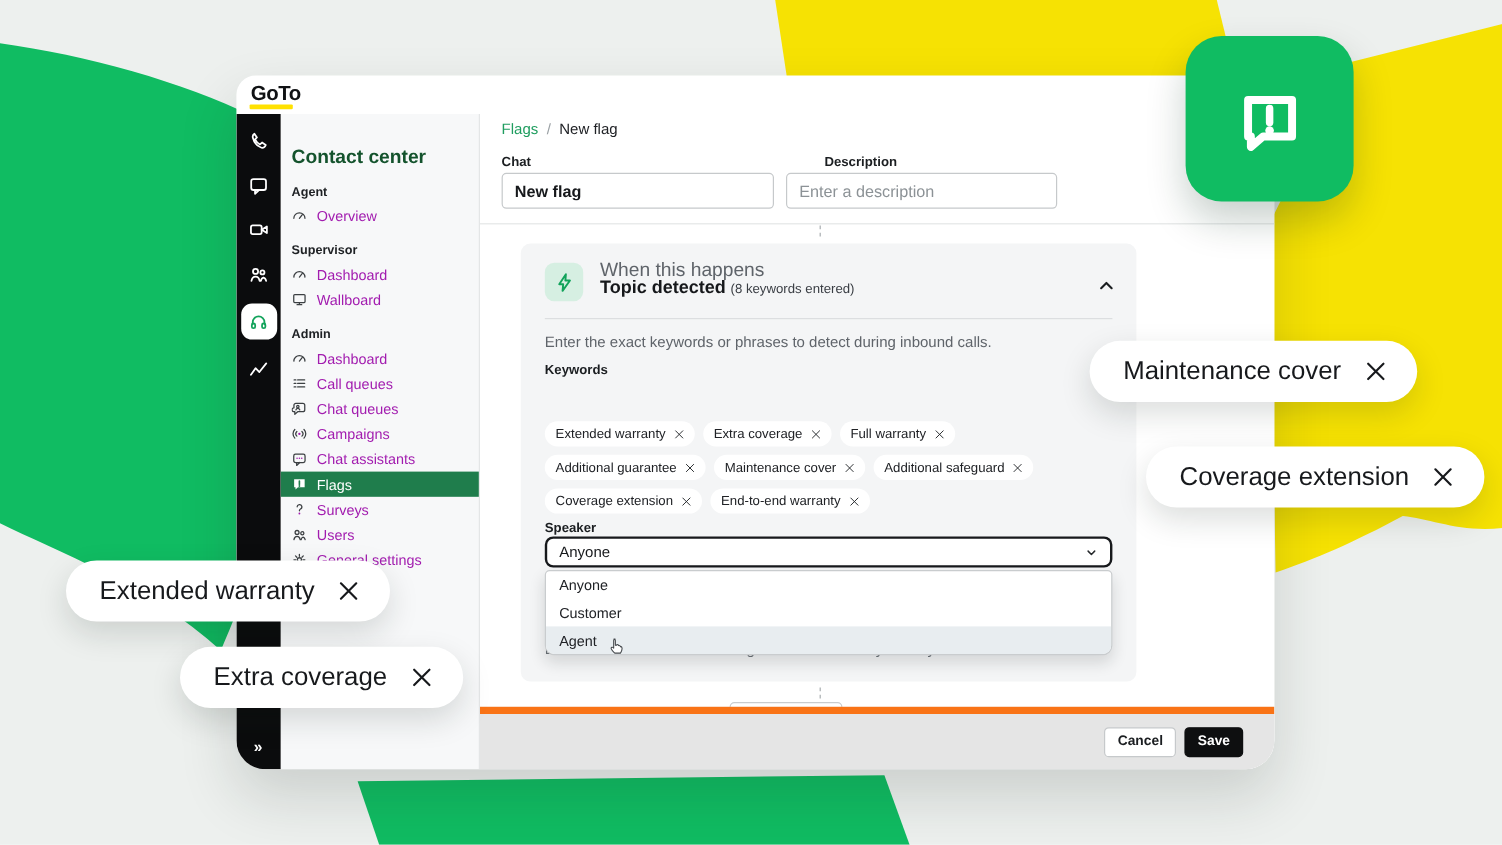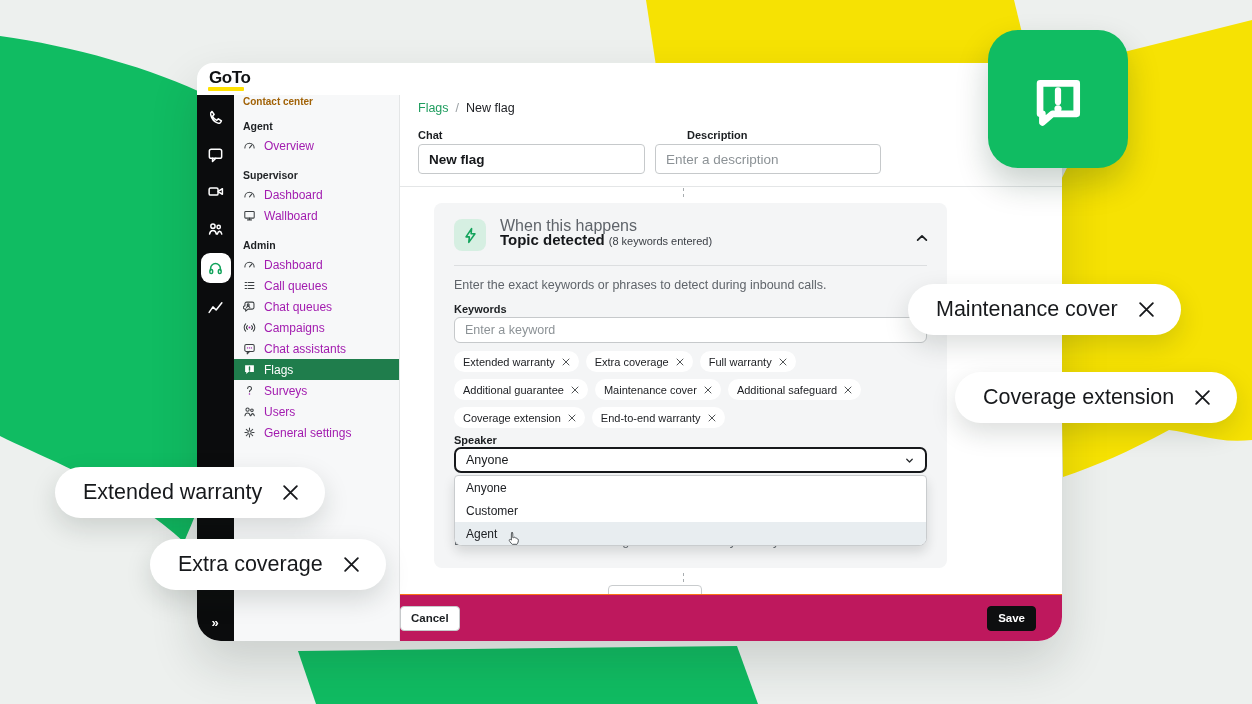--- a/index.html
+++ b/index.html
@@ -33,21 +33,21 @@
   .rail-ic svg{width:17px;height:17px;stroke:currentColor;fill:none;stroke-width:1.4;stroke-linecap:round;stroke-linejoin:round;}
   .rail-sel{width:30px;height:30px;background:#fff;border-radius:9px;display:grid;place-items:center;margin:-4px 0;}
   .rail-sel svg{stroke:#12A35B;}
   #rail-expand{margin-top:auto;margin-bottom:11px;color:#fff;font-size:13px;font-weight:700;letter-spacing:1px;}
 
   
   #sidebar{
     left:37px;top:32px;width:166px;height:calc(100% - 32px);background:#F7F8F9;
     border-right:1px solid #E4E6E7;box-sizing:border-box;
   }
-  .side-title{margin:1px 0 2px 9px;font-size:10px;font-weight:700;color:#a16207;}
+  .side-title{margin:28px 0 2px 9px;font-size:16px;font-weight:700;color:#14532d;}
   .side-sec{margin:13px 0 3px 9px;font-size:10.5px;font-weight:700;color:#1E2124;}
   .side-item{height:21px;display:flex;align-items:center;gap:8px;padding-left:9px;font-size:12px;color:#a21caf;cursor:pointer;}
   .side-item svg{width:13px;height:13px;stroke:#3C4043;fill:none;stroke-width:1.3;stroke-linecap:round;stroke-linejoin:round;flex:0 0 auto;}
   .side-item.selected{background:#1F7D4C;color:#fff;}
   .side-item.selected svg{stroke:#fff;}
 
   
   #main{left:203px;top:32px;right:0;bottom:0;background:#fff;}
   #breadcrumb{left:18px;top:6px;font-size:12.5px;display:flex;gap:7px;align-items:center;}
   #breadcrumb .bc-parent{color:#1F9D5F;cursor:pointer;}
@@ -90,22 +90,22 @@
   #speaker-select svg{width:11px;height:11px;stroke:#26292C;fill:none;stroke-width:1.8;stroke-linecap:round;stroke-linejoin:round;}
   #helper2{left:20px;top:331px;width:470px;font-size:12.5px;color:#6A7076;z-index:1;}
   #dropdown{left:20px;top:272px;width:473px;box-sizing:border-box;background:#fff;border:1px solid #C9CCCE;
     border-radius:4px 4px 8px 8px;box-shadow:0 6px 12px rgba(20,25,30,.14);z-index:3;overflow:hidden;}
   .option{height:23px;display:flex;align-items:center;padding-left:11px;font-size:12px;color:#202226;position:relative;cursor:pointer;}
   .option.highlight{background:#E8EDF0;}
   .cursor-hand{position:absolute;left:52px;top:9px;width:14px;height:15px;}
 
   #partial-box{left:208px;top:490px;width:92px;height:16px;background:#fff;border:1px solid #C9CCCE;
     border-radius:4px 4px 0 0;z-index:1;}
-  #footer{left:0;right:0;bottom:0;height:46px;background:#be185d;border-top:1px solid #f97316;z-index:4;
-    display:flex;align-items:center;justify-content:space-between;gap:7px;padding-right:26px;}
+  #footer{left:0;right:0;bottom:0;height:46px;background:#e5e5e5;border-top:6px solid #f97316;z-index:4;
+    display:flex;align-items:center;justify-content:flex-end;gap:7px;padding-right:26px;}
   .btn{height:23px;padding:0 10px;border-radius:4px;font-size:11.5px;font-weight:700;display:flex;align-items:center;cursor:pointer;font-family:"Liberation Sans",sans-serif;}
   #btn-cancel{background:#fff;border:1px solid #C6C9CB;color:#1B1E21;}
   #btn-save{background:#0E0F10;border:1px solid #0E0F10;color:#fff;}
 
   
   #tile{left:988px;top:30px;width:140px;height:138px;background:#10BC62;border-radius:30px;
     box-shadow:0 16px 32px rgba(10,45,26,.22);display:grid;place-items:center;z-index:5;}
 
   
   .float-chip{position:absolute;height:51px;background:#fff;border-radius:26px;display:flex;align-items:center;
@@ -322,21 +322,20 @@
       </div>
       <div id="collapse" class="abs">
         <svg viewBox="0 0 16 16">
             <path d="M3 10.5l5-5 5 5"></path>
           </svg>
       </div>
       <div id="card-divider" class="abs"></div>
       <div id="instructions" class="abs">Enter the exact keywords or phrases to detect during inbound calls.</div>
 
       <div id="kw-label" class="abs field-label">Keywords</div>
-      <input id="kw-input" class="abs txt-input" placeholder="Enter a keyword" style="">
       <div id="chips" class="abs">
           <div class="chip">
             <span>Extended warranty</span>
             <span style="display:flex">
               <svg viewBox="0 0 16 16" fill="none" stroke="currentColor">
                 <path d="M2 2l12 12M14 2 2 14"></path>
               </svg>
             </span>
           </div>
           <div class="chip">

